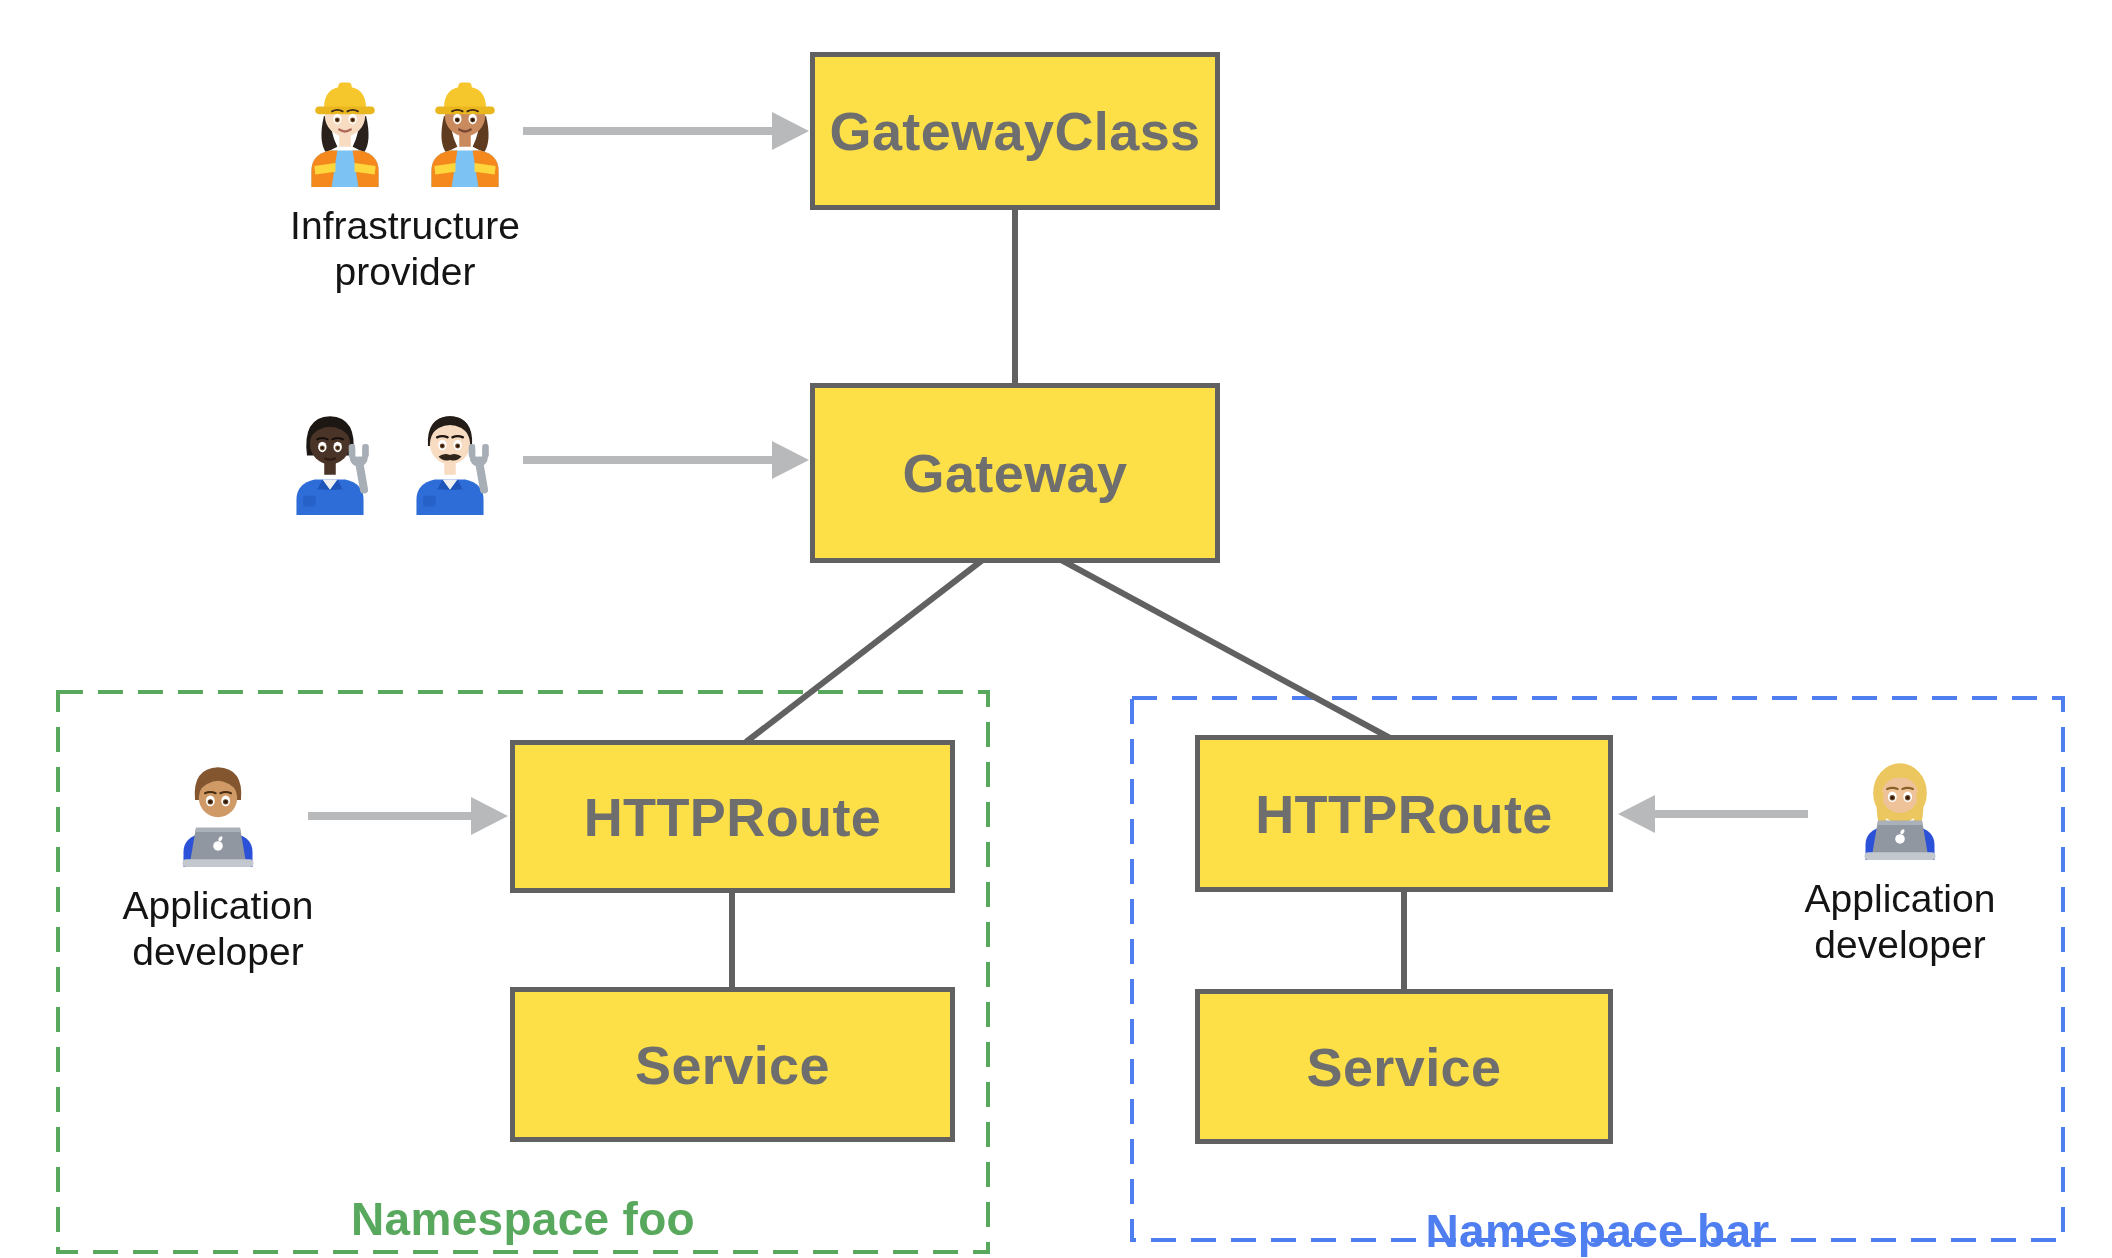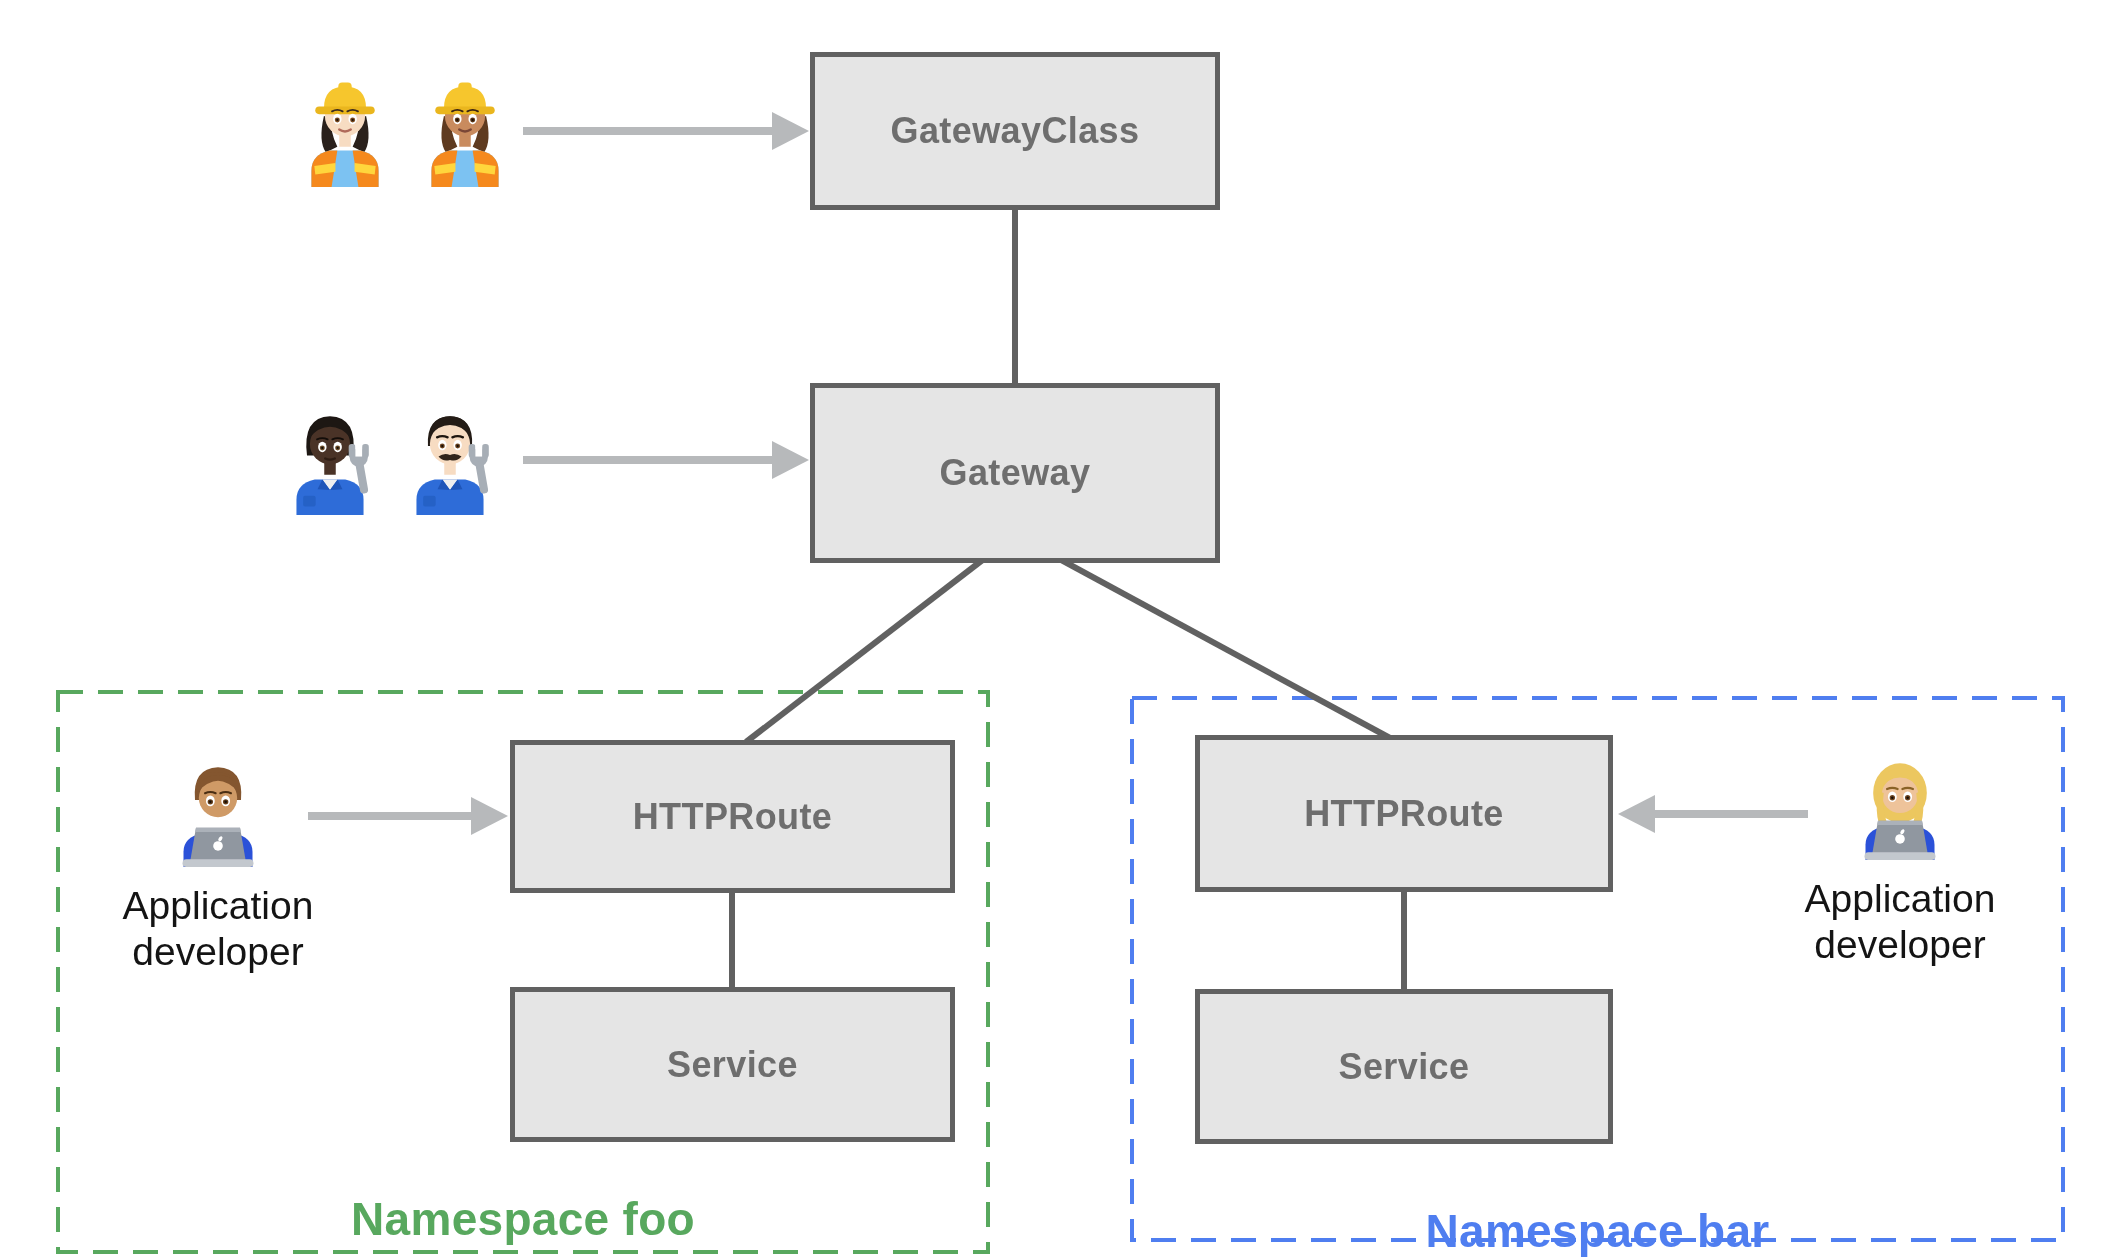--- a/index.html
+++ b/index.html
@@ -23,24 +23,24 @@
   .underlay{position:absolute;left:0;top:0;z-index:1;}
   .ns-rect{fill:none;stroke-width:4;stroke-dasharray:25 15;}
   .ns-rect.foo{stroke:var(--ns-foo);}
   .ns-rect.bar{stroke:var(--ns-bar);}
   .connector{stroke:var(--connector);stroke-width:6;fill:none;}
   .arrow-shaft{stroke:var(--arrow);stroke-width:8;fill:none;}
   .arrow-head{fill:var(--arrow);stroke:none;}
   .node{
     position:absolute;z-index:2;
     box-sizing:border-box;
-    background:#e5e5e5;
+    background:#fde047;
     border:5px solid var(--box-border);
     display:flex;align-items:center;justify-content:center;
-    font-weight:bold;font-size:36px;letter-spacing:.4px;
+    font-weight:bold;font-size:54px;letter-spacing:.4px;
     color:var(--box-label);
   }
   .ns-label{
     position:absolute;z-index:2;
     text-align:center;font-weight:bold;font-size:46px;letter-spacing:.3px;
   }
   .ns-label.foo{color:var(--ns-foo);}
   .ns-label.bar{color:var(--ns-bar);margin-top:18px;}
   .persona{
     position:absolute;z-index:2;
@@ -153,20 +153,24 @@
         <ellipse cx="58" cy="49" rx="4.4" ry="5.4" fill="#ffffff"></ellipse>
         <circle cx="42" cy="50" r="2.6" fill="#5a3413"></circle>
           <circle cx="58" cy="50" r="2.6" fill="#5a3413"></circle>
         <circle cx="42" cy="50" r="1.2" fill="#170e08"></circle>
           <circle cx="58" cy="50" r="1.2" fill="#170e08"></circle>
         <path d="M36.5 41 Q42 38 47.5 41" stroke="#3a2412" stroke-width="2" fill="none" stroke-linecap="round"></path>
         <path d="M52.5 41 Q58 38 63.5 41" stroke="#3a2412" stroke-width="2" fill="none" stroke-linecap="round"></path>
         <path d="M44 60 Q50 64 56 60" stroke="#7a4636" stroke-width="2.5" fill="none" stroke-linecap="round"></path>
       </svg>
     </div>
+    <div class="plabel">
+      <span class="pline">Infrastructure</span>
+      <span class="pline">provider</span>
+    </div>
   </div>
 
   <div class="persona" style="left:190px;top:400px;width:400px">
     <div class="emoji-row gap-sm">
       <svg class="emoji wide" viewBox="0 0 100 120">
         <path d="M26 58 Q21 18 50 17 Q79 18 74 58 L67 58 Q70 32 50 30 Q30 32 33 58 Z" fill="#1d1713"></path>
         <path d="M15 120 L15 104 Q15 87 34 83 L66 83 Q85 87 85 104 L85 120 Z" fill="#2e6cd8"></path>
         <path d="M42 83 L50 94 L58 83 Z" fill="#efefef"></path>
         <path d="M42 83 L50 94 L37 93 Z" fill="#1f55b8"></path>
         <path d="M58 83 L50 94 L63 93 Z" fill="#1f55b8"></path>

